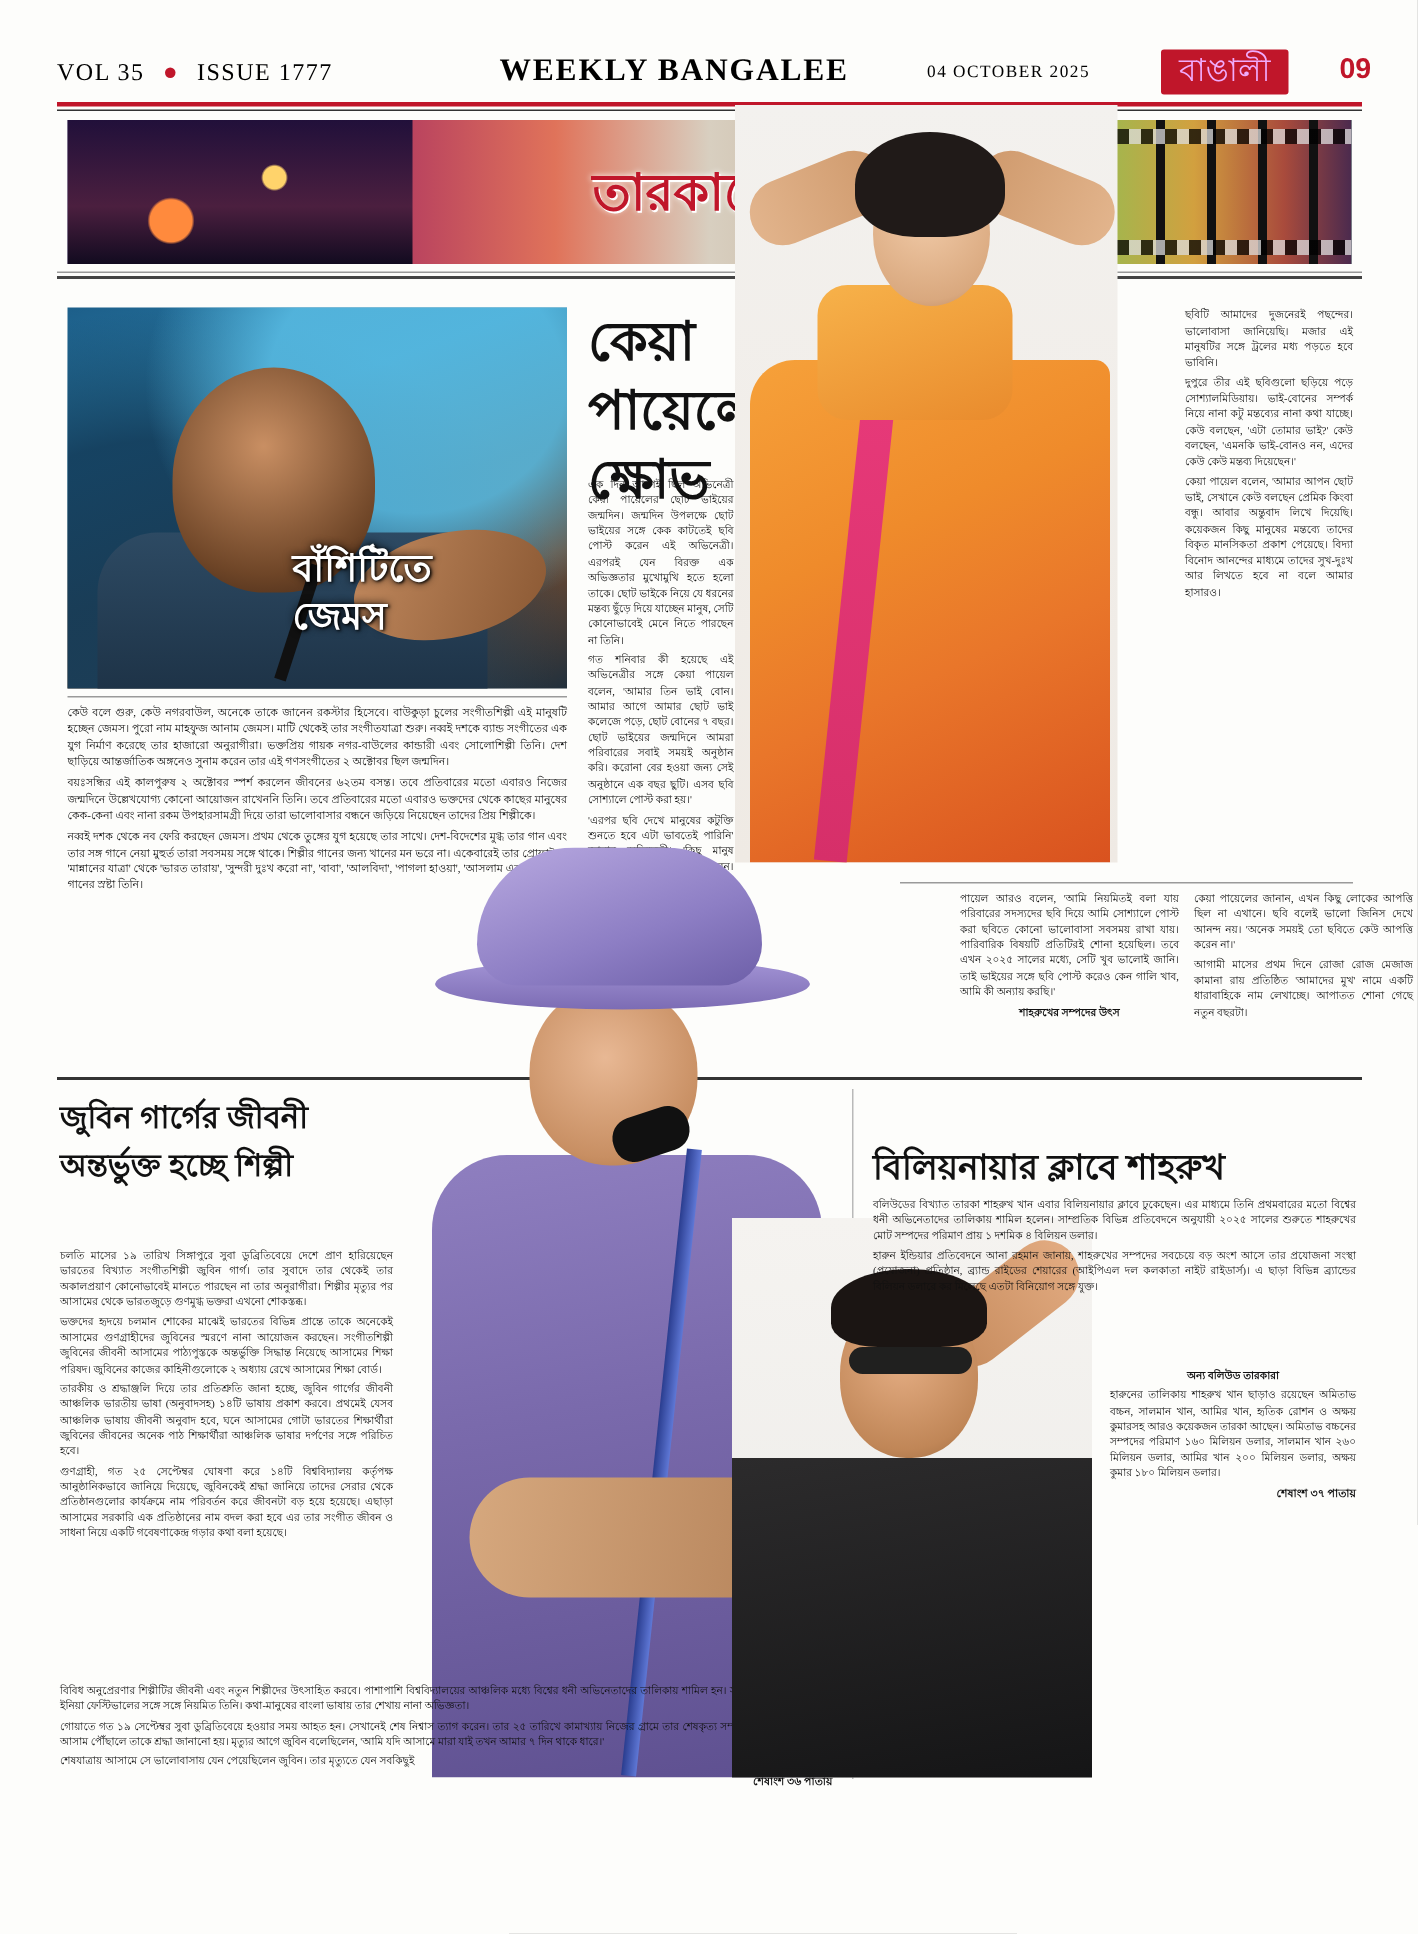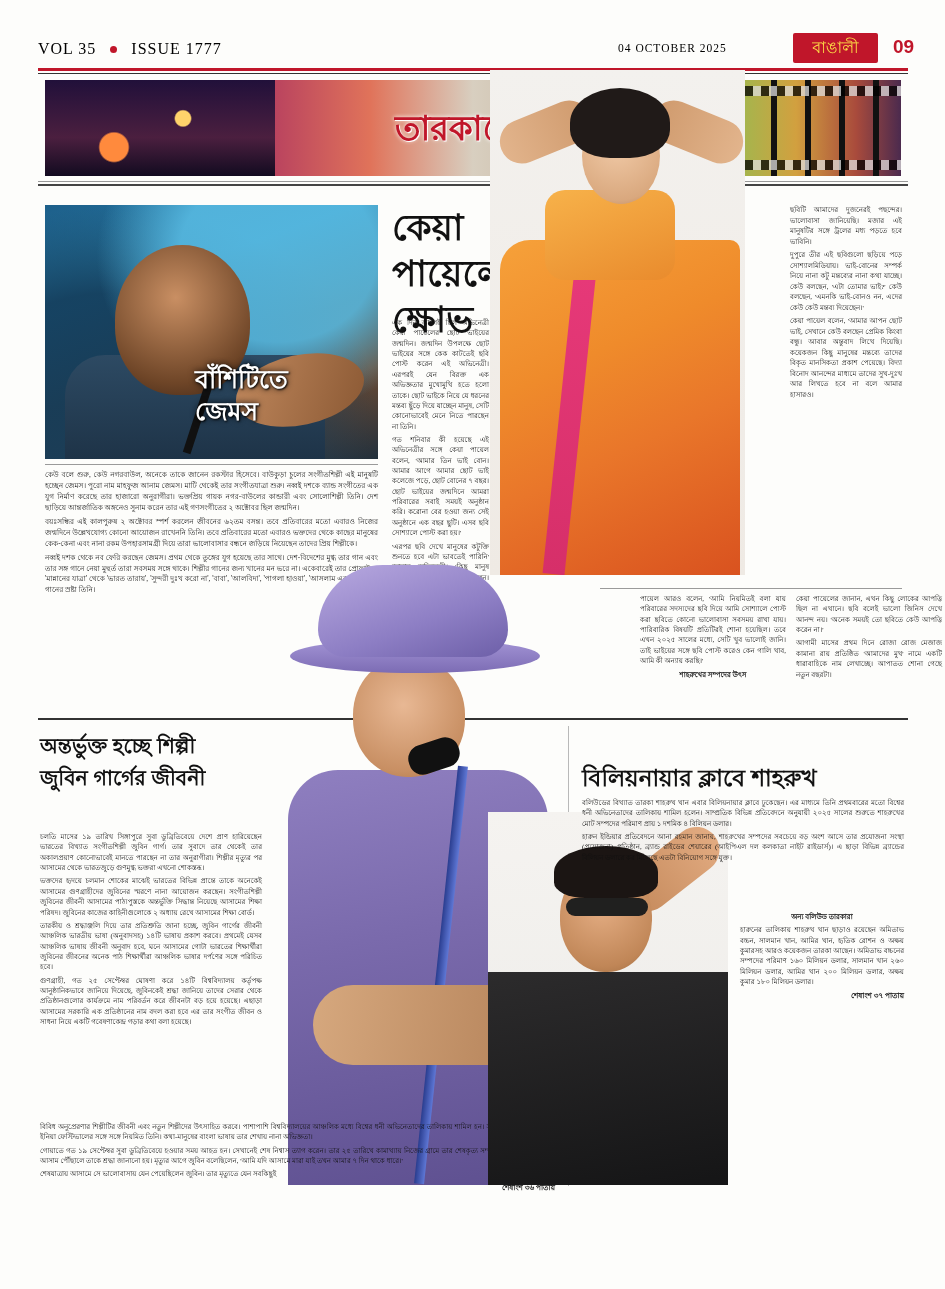--- a/index.html
+++ b/index.html
@@ -7,22 +7,22 @@
   .page{
     position:relative;width:945px;height:1289px;background:#fdfdfb;
     overflow:hidden;margin:0 auto;
   }
   
   .masthead{position:absolute;left:38px;top:34px;width:870px;height:34px;}
   .mh-vol{position:absolute;left:0;top:6px;font-size:16px;letter-spacing:1px;font-family:"Liberation Serif",serif;}
   .mh-dot{display:inline-block;width:7px;height:7px;background:#c0162a;border-radius:50%;margin:0 9px 1px 9px;}
   .mh-title{position:absolute;left:295px;top:0;font-size:21px;letter-spacing:1.2px;font-weight:bold;font-family:"Liberation Serif",serif;}
   .mh-date{position:absolute;left:580px;top:8px;font-size:11.5px;letter-spacing:1px;}
-  .mh-logo{position:absolute;left:755px;top:-1px;width:85px;height:30px;background:#c0162a;
-           color:#fde047;text-align:center;font-size:16px;line-height:30px;border-radius:2px;font-family:"Liberation Sans",sans-serif;}
+  .mh-logo{position:absolute;left:736px;top:-1px;width:85px;height:30px;background:#c0162a;
+           color:#f0abfc;text-align:center;font-size:21px;line-height:30px;border-radius:2px;font-family:"Liberation Sans",sans-serif;}
   .mh-pageno{position:absolute;left:855px;top:2px;font-size:19px;font-weight:bold;color:#c0162a;font-family:"Liberation Sans",sans-serif;}
   .rule-top{position:absolute;left:38px;top:68px;width:870px;height:3px;background:#c0162a;}
   .rule-top2{position:absolute;left:38px;top:73px;width:870px;height:1px;background:#333;}
 
   
   .banner{position:absolute;left:45px;top:80px;width:856px;height:96px;overflow:hidden;
     background:linear-gradient(90deg,#2b1d4e 0%,#5c2a6b 12%,#b7405f 26%,#e0735a 38%,#d8cfc0 50%,#cbb9a4 60%,#7f8b74 72%,#2f5d4a 86%,#15313a 100%);}
   .banner .filmstrip{position:absolute;right:0;top:0;width:300px;height:96px;
     background:
       repeating-linear-gradient(90deg,#111 0 6px,transparent 6px 34px) ,
@@ -122,20 +122,21 @@
 <body>
 
 <div class="page">
 
   <div class="masthead">
     <div class="mh-vol">
       <span>VOL 35</span>
       <span class="mh-dot"></span>
       <span>ISSUE 1777</span>
     </div>
+    <div class="mh-title">WEEKLY BANGALEE</div>
     <div class="mh-date">04 OCTOBER 2025</div>
     <div class="mh-logo">বাঙালী</div>
     <div class="mh-pageno">09</div>
   </div>
   <div class="rule-top"></div>
   <div class="rule-top2"></div>
 
   <div class="banner">
     <div class="crowd"></div>
     <div class="filmstrip"></div>
@@ -193,22 +194,22 @@
   <div class="col tiny2" style="left:600px;top:594px;width:302px;column-count:2;column-gap:10px;margin-left:40px;">
     <p>পায়েল আরও বলেন, 'আমি নিয়মিতই বলা যায় পরিবারের সদস্যদের ছবি দিয়ে আমি সোশ্যালে পোস্ট করা ছবিতে কোনো ভালোবাসা সবসময় রাখা যায়। পারিবারিক বিষয়টি প্রতিটিরই শোনা হয়েছিল। তবে এখন ২০২৫ সালের মধ্যে, সেটি খুব ভালোই জানি। তাই ভাইয়ের সঙ্গে ছবি পোস্ট করেও কেন গালি খাব, আমি কী অন্যায় করছি।'</p>
     <p style="font-weight:bold;text-align:center;">শাহরুখের সম্পদের উৎস</p>
     <p>কেয়া পায়েলের জানান, এখন কিছু লোকের আপত্তি ছিল না এখানে। ছবি বলেই ভালো জিনিস দেখে আনন্দ নয়। 'অনেক সময়ই তো ছবিতে কেউ আপত্তি করেন না।'</p>
     <p>আগামী মাসের প্রথম দিনে রোজা রোজ মেজাজ কামানা রায় প্রতিষ্ঠিত 'আমাদের মুখ' নামে একটি ধারাবাহিকে নাম লেখাচ্ছে। আপাতত শোনা গেছে নতুন বছরটা।</p>
   </div>
 
   <div class="thickrule" style="left:38px;top:718px;width:870px;"></div>
 
   <div class="hl" style="left:40px;top:730px;font-size:20.5px;line-height:1.55;width:300px;">
+    <div>জুবিন গার্গের জীবনী</div>
     <div>অন্তর্ভুক্ত হচ্ছে শিল্পী</div>
-    <div>জুবিন গার্গের জীবনী</div>
   </div>
 
   <div class="photo ph-zubeen">
     <div class="torso"></div>
     <div class="micstand"></div>
     <div class="armfold"></div>
     <div class="face"></div>
     <div class="hatbrim"></div>
     <div class="hat"></div>
     <div class="mic"></div>

